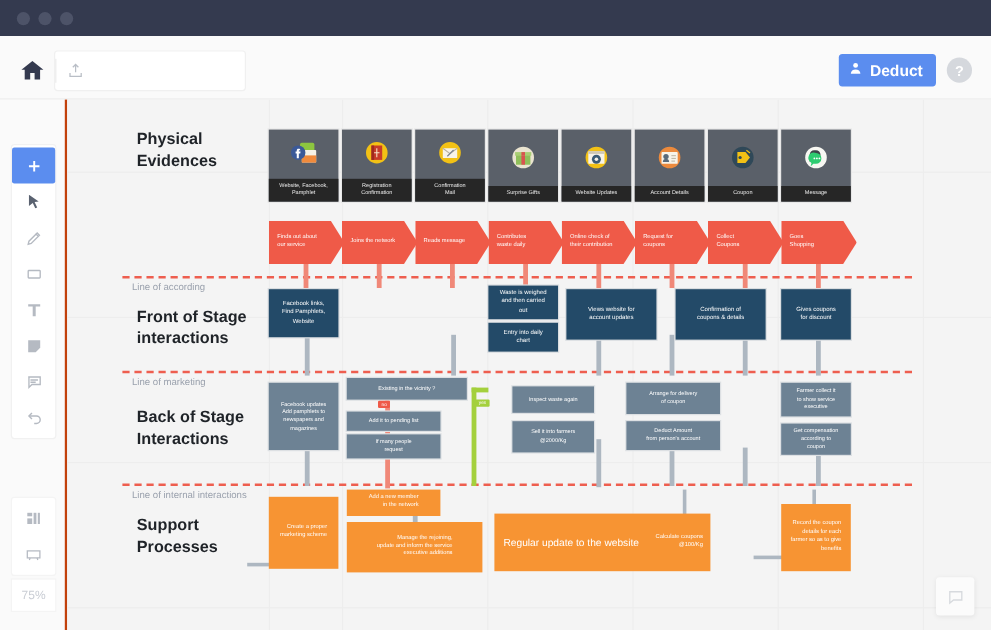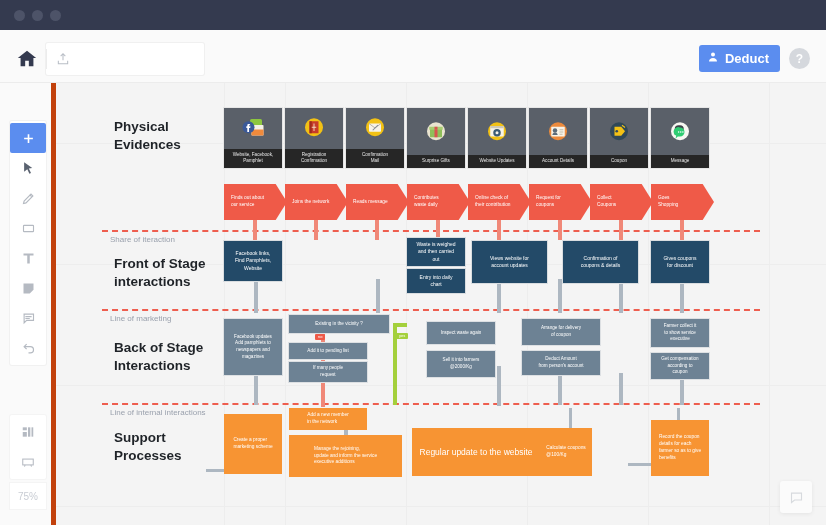--- a/index.html
+++ b/index.html
@@ -74,21 +74,21 @@
     font-size: 12px; font-weight: bold;
     display: flex; align-items: center; justify-content: center;
     cursor: pointer;
   }
 
   
   .rail {
     position: absolute; left: 0; top: 83px;
     width: 56px; height: 442px;
     background: #fafafa;
-    border-right: 5px solid #c2410c;
+    border-right: 2px solid #c2410c;
   }
   .tool-group {
     position: absolute; left: 10px; top: 38px;
     width: 36px;
     background: #ffffff;
     border-radius: 2px;
     box-shadow: 0 0 0 1px #f1f1f1;
     padding: 2px 0;
   }
   .tool {
@@ -209,21 +209,21 @@
     box-shadow: 0 0 0 1px #dde0e3;
     white-space: pre-line;
   }
 
   .support-box {
     background: #f79433;
     color: #ffffff;
     font-size: 4.8px;
     line-height: 1.45;
     display: flex; align-items: center; justify-content: center;
-    text-align: left;
+    text-align: right;
     padding: 2px 3px;
     white-space: pre-line;
   }
   .support-box.big { font-size: 8.5px; }
 
   
   .conn { position: absolute; background: #adb7c1; }
   .conn.red { background: #f08878; }
   .conn.green { background: #a4d03c; }
 
@@ -362,31 +362,31 @@
     <div class="gridline-v" style="left:229px"></div>
     <div class="gridline-v" style="left:350px"></div>
     <div class="gridline-v" style="left:471px"></div>
     <div class="gridline-v" style="left:592px"></div>
     <div class="gridline-v" style="left:713px"></div>
     <div class="gridline-h" style="top:60px"></div>
     <div class="gridline-h" style="top:181px"></div>
     <div class="gridline-h" style="top:302px"></div>
     <div class="gridline-h" style="top:423px"></div>
 
-    <div class="row-label" style="left:58px; top:35px">Physical
+    <div class="row-label" style="left:58px; top:24px">Physical
 Evidences</div>
     <div class="row-label" style="left:58px; top:172px">Front of Stage
 interactions</div>
     <div class="row-label" style="left:58px; top:346px">Support
 Processes</div>
     <div class="row-label" style="left:58px; top:256px">Back of Stage
 Interactions</div>
 
     <div class="divider" style="top:147px"></div>
-    <div class="divider-label" style="left:54px; top:152px">Share of iteraction</div>
+    <div class="divider-label" style="left:54px; top:152px">Line of according</div>
 
     <div class="divider" style="top:226px"></div>
     <div class="divider-label" style="left:54px; top:231px">Line of marketing</div>
 
     <div class="divider" style="top:320px"></div>
     <div class="divider-label" style="left:54px; top:325px">Line of internal interactions</div>
 
     <div class="conn red" style="left:197px; top:135px; width:4px; height:22px"></div>
     <div class="conn red" style="left:258px; top:135px; width:4px; height:22px"></div>
     <div class="conn red" style="left:319px; top:135px; width:4px; height:22px"></div>

